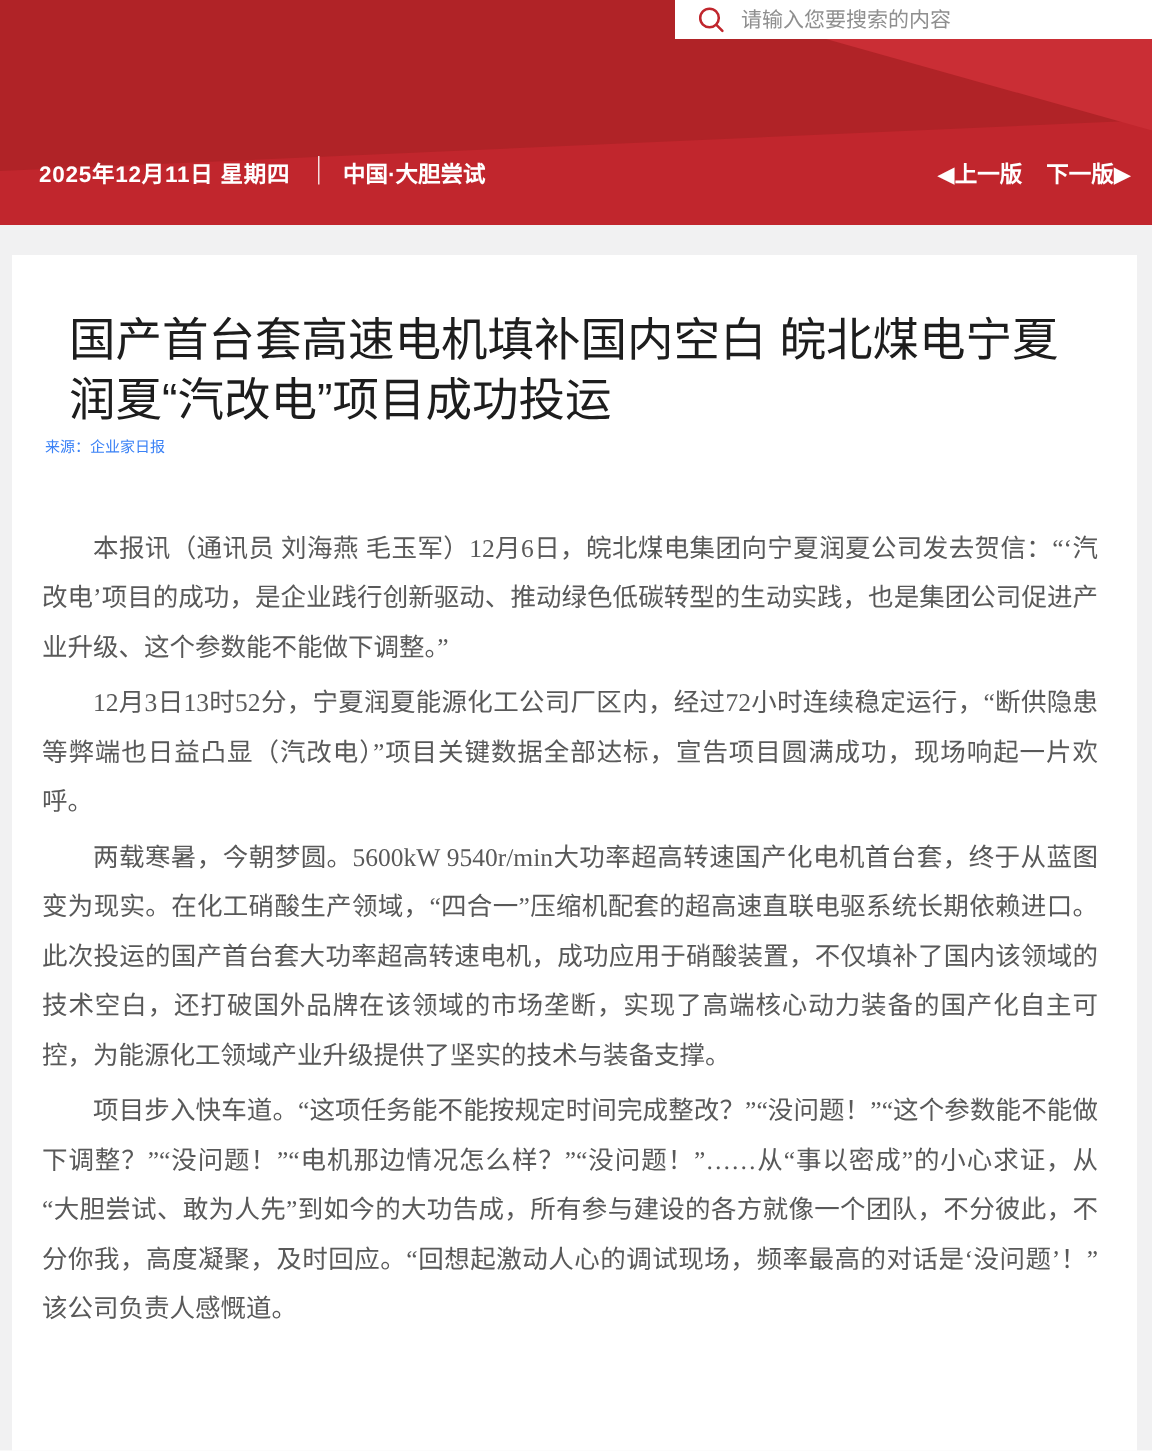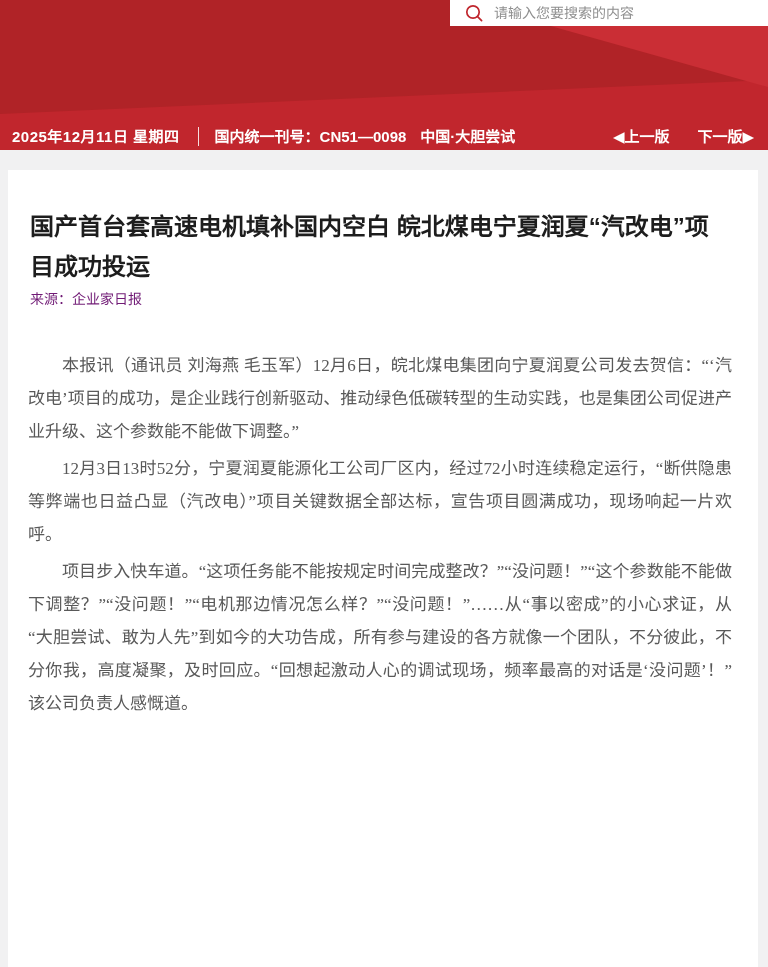--- a/index.html
+++ b/index.html
@@ -50,66 +50,65 @@
     background: transparent;
   }
   .search-input::placeholder { color: #8f8f8f; opacity: 1; }
 
   
   .masthead {
     position: absolute;
     left: 0; right: 0; bottom: 0;
     height: 46px;
     display: flex;
-    align-items: flex-end;
+    align-items: flex-start;
     color: #ffffff;
     font-size: 15px;
     font-weight: bold;
-    padding: 0 14px 4px 12px;
+    padding: 0 14px 4px 26px;
   }
   .masthead .date { letter-spacing: 0.5px; }
   .mast-divider {
     width: 1px; height: 19px;
     background: rgba(255,255,255,0.85);
     margin: 0 16px 0 18px;
   }
   .masthead .issue { margin-right: 14px; }
   .masthead .paper { }
   .mast-nav {
     margin-left: auto;
     display: flex;
-    gap: 28px;
-    margin-top: 16px;
+    gap: 16px;
   }
   .mast-nav a {
     color: #ffffff;
     text-decoration: none;
     cursor: pointer;
   }
 
   
   .content-card {
     background: #ffffff;
     margin: 20px 10px 0 8px;
     padding: 37px 26px 40px 20px;
     min-height: 900px;
   }
   .article-title {
     font-family: "Liberation Sans", "DejaVu Sans", sans-serif;
-    font-size: 24px;
+    font-size: 31px;
     line-height: 40px;
-    font-weight: bold;
+    font-weight: normal;
     color: #1d1d1d;
-    margin-left: 2px;
+    margin-left: 18px;
   }
   .article-source {
     margin-top: 2px;
     margin-left: 2px;
-    font-size: 14px;
-    color: #701a75;
+    font-size: 10px;
+    color: #3b82f6;
     line-height: 20px;
   }
   .article-body {
     margin-top: 40px;
     font-family: "Liberation Serif", "DejaVu Serif", serif;
     font-size: 17px;
     line-height: 33px;
     color: #595959;
   }
   .article-body p {
@@ -131,31 +130,31 @@
         <circle cx="9" cy="9" r="6.2" fill="none" stroke="#c0262d" stroke-width="1.7"></circle>
         <line x1="13.6" y1="13.6" x2="17.6" y2="17.6" stroke="#c0262d" stroke-width="1.7" stroke-linecap="round"></line>
       </svg>
     </span>
     <input class="search-input" type="text" placeholder="请输入您要搜索的内容" style="">
   </div>
 
   <div class="masthead">
     <span class="date">2025年12月11日 星期四</span>
     <span class="mast-divider"></span>
-    <span class="issue">国内统一刊号：CN51—0098</span>
     <span class="paper">中国·大胆尝试</span>
     <nav class="mast-nav">
       <a>◀上一版</a>
       <a>下一版▶</a>
     </nav>
   </div>
 </header>
 
 <main class="content-card">
   <h1 class="article-title">国产首台套高速电机填补国内空白 皖北煤电宁夏润夏“汽改电”项目成功投运</h1>
   <div class="article-source">来源：企业家日报</div>
   <article class="article-body">
     <p>本报讯（通讯员 刘海燕 毛玉军）12月6日，皖北煤电集团向宁夏润夏公司发去贺信：“‘汽改电’项目的成功，是企业践行创新驱动、推动绿色低碳转型的生动实践，也是集团公司促进产业升级、这个参数能不能做下调整。”</p>
     <p>12月3日13时52分，宁夏润夏能源化工公司厂区内，经过72小时连续稳定运行，“断供隐患等弊端也日益凸显（汽改电）”项目关键数据全部达标，宣告项目圆满成功，现场响起一片欢呼。</p>
+    <p>两载寒暑，今朝梦圆。5600kW 9540r/min大功率超高转速国产化电机首台套，终于从蓝图变为现实。在化工硝酸生产领域，“四合一”压缩机配套的超高速直联电驱系统长期依赖进口。此次投运的国产首台套大功率超高转速电机，成功应用于硝酸装置，不仅填补了国内该领域的技术空白，还打破国外品牌在该领域的市场垄断，实现了高端核心动力装备的国产化自主可控，为能源化工领域产业升级提供了坚实的技术与装备支撑。</p>
     <p>项目步入快车道。“这项任务能不能按规定时间完成整改？”“没问题！”“这个参数能不能做下调整？”“没问题！”“电机那边情况怎么样？”“没问题！”……从“事以密成”的小心求证，从“大胆尝试、敢为人先”到如今的大功告成，所有参与建设的各方就像一个团队，不分彼此，不分你我，高度凝聚，及时回应。“回想起激动人心的调试现场，频率最高的对话是‘没问题’！”该公司负责人感慨道。</p>
 
   </article>
 </main>
 
 </body></html>

